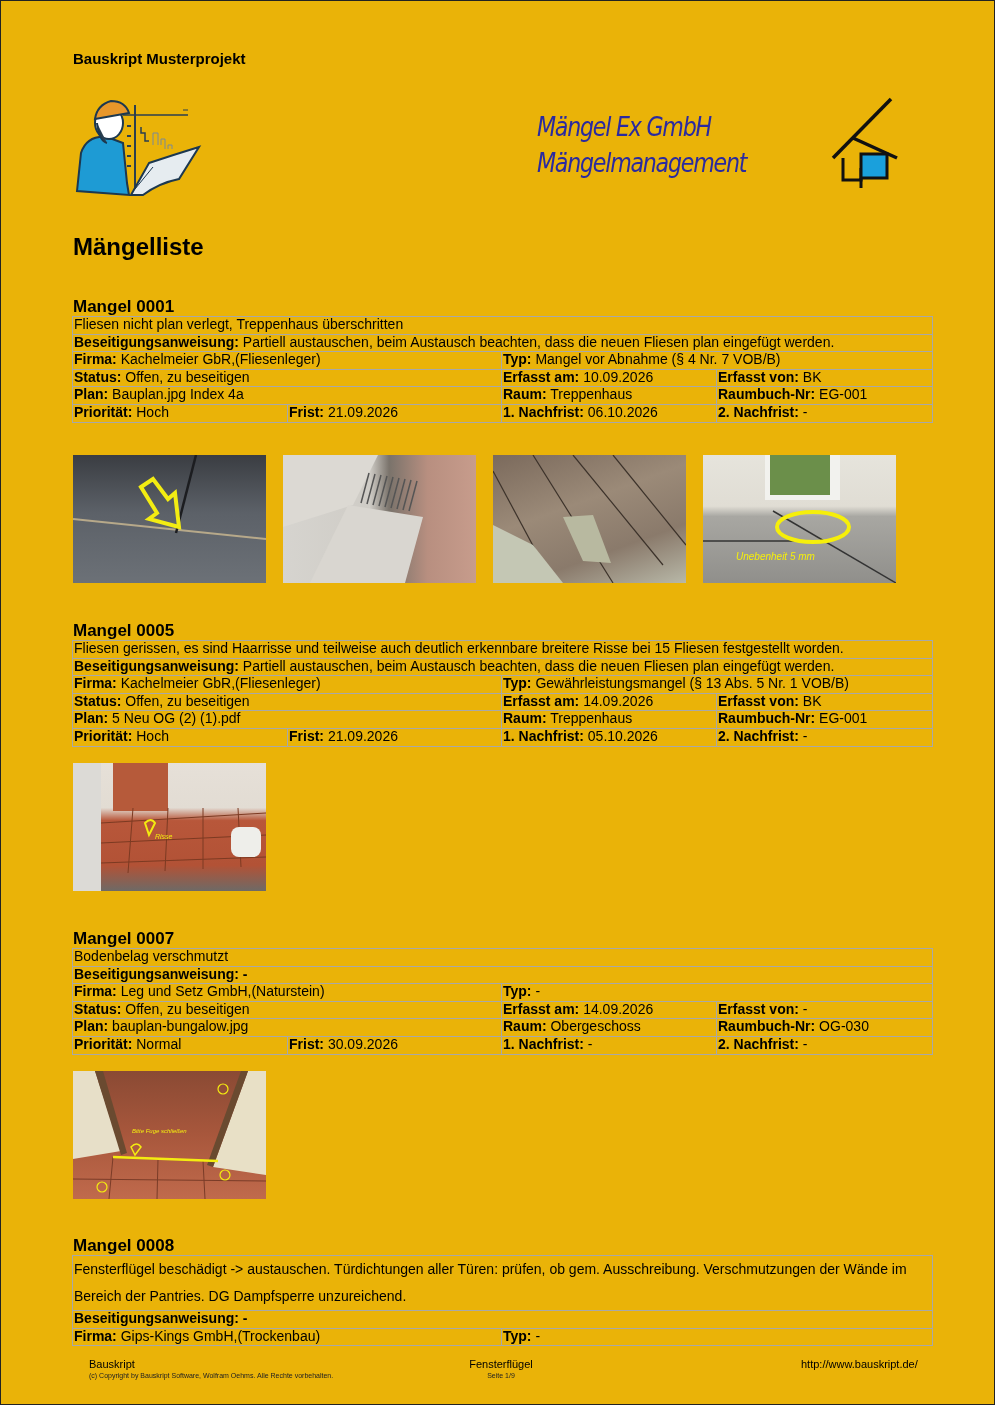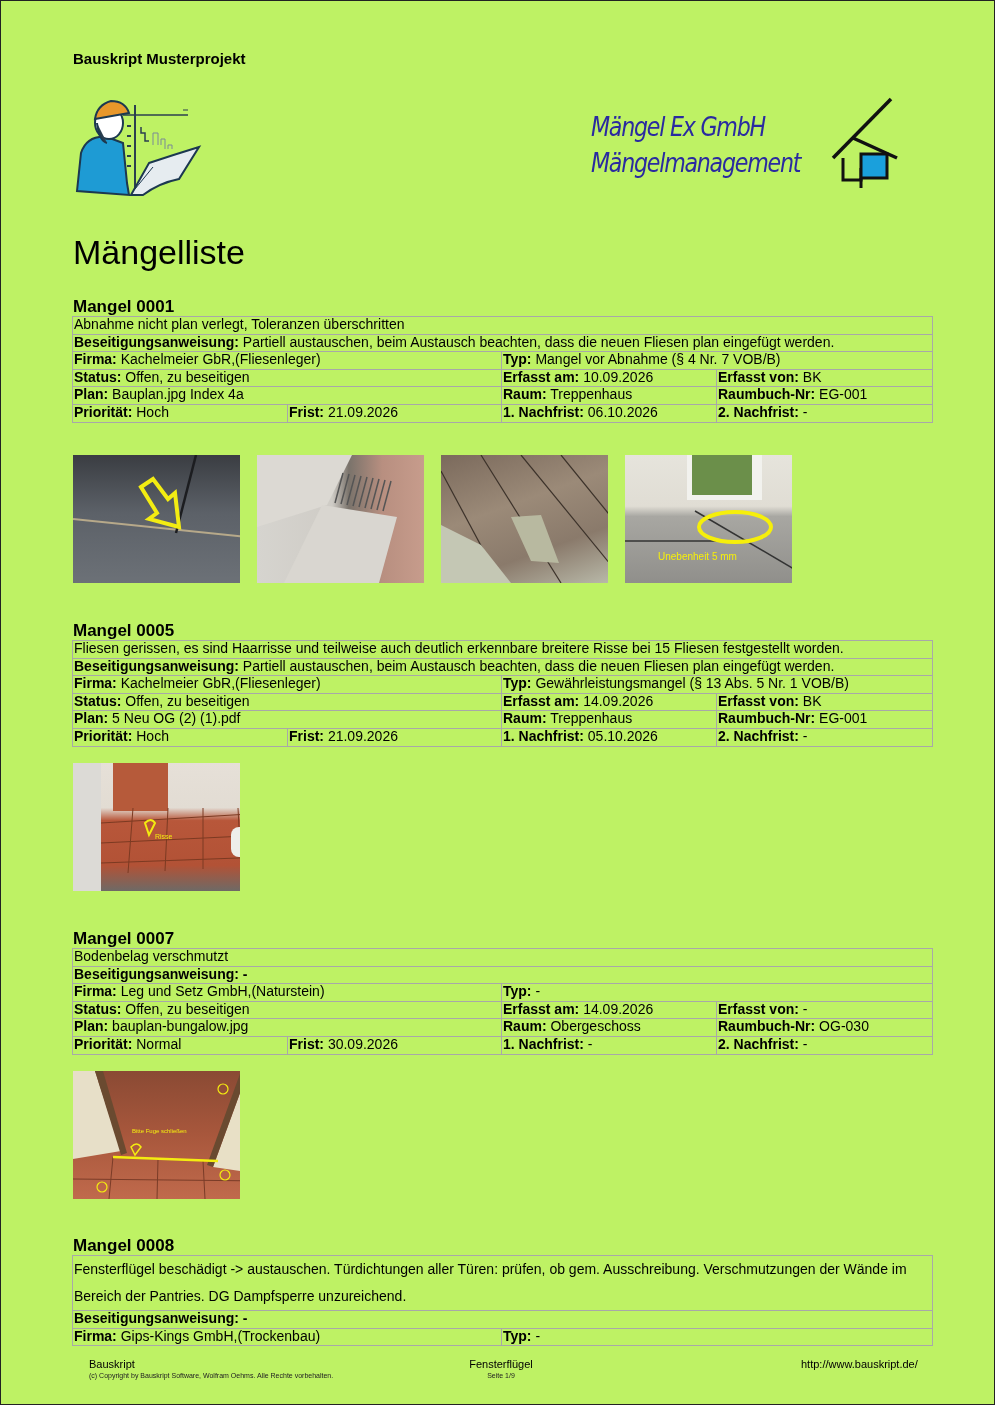--- a/index.html
+++ b/index.html
@@ -1,38 +1,38 @@
 <!DOCTYPE html>
 <html><head>
 <meta charset="utf-8">
 <style>
   * { box-sizing: border-box; margin: 0; padding: 0; }
   html, body { width: 995px; height: 1405px; background: #ffffff; }
   body { font-family: "Liberation Sans", sans-serif; color: #000; position: relative; overflow: hidden; }
-  .page { position: absolute; left: 0; top: 0; width: 995px; height: 1405px; border: 1px solid #222; background: #bef264; }
+  .page { position: absolute; left: 0; top: 0; width: 995px; height: 1405px; border: 1px solid #222; background: #eab308; }
 
   .project-title { position: absolute; left: 72px; top: 49px; font-size: 15px; font-weight: bold; }
 
   .worker-logo { position: absolute; left: 72px; top: 82px; width: 130px; height: 116px; }
 
-  .company-block { position: absolute; left: 590px; top: 108px; width: 250px; }
+  .company-block { position: absolute; left: 536px; top: 108px; width: 250px; }
   .company-line { font-family: "DejaVu Sans", sans-serif; font-size: 27px; color: #2a2aa0; letter-spacing: -1.5px; line-height: 36px; font-weight: normal; transform: scaleX(0.82); transform-origin: left center; white-space: nowrap; font-style: italic; }
   .house-logo { position: absolute; left: 828px; top: 95px; width: 74px; height: 94px; }
 
-  .doc-title { position: absolute; left: 72px; top: 232px; font-size: 34px; font-weight: normal; }
+  .doc-title { position: absolute; left: 72px; top: 232px; font-size: 24px; font-weight: bold; }
 
   .defect { position: absolute; left: 71px; width: 860px; }
   .defect-heading { font-size: 17px; font-weight: bold; margin-left: 1px; height: 19px; line-height: 19px; }
   table.dt { width: 860px; border-collapse: collapse; table-layout: fixed; font-size: 14px; }
   table.dt td { border: 1px solid #a8a8a8; height: 17.6px; line-height: 15px; padding: 0 1px; white-space: nowrap; overflow: hidden; vertical-align: top; }
   table.dt td.wrap { white-space: normal; line-height: 27px; }
   .lbl { font-weight: bold; }
 
   .photos { position: absolute; left: 72px; display: flex; gap: 17px; }
-  .photo { width: 167px; height: 128px; position: relative; overflow: hidden; }
+  .photo { width: 193px; height: 128px; position: relative; overflow: hidden; font-style: italic; }
 
   .footer { position: absolute; top: 1357px; font-size: 11px; }
   .footer .small { font-size: 7px; margin-top: 2px; color: #222; }
 </style>
 </head>
 <body>
 
 <div class="page">
 
   <div class="project-title">Bauskript Musterprojekt</div>
@@ -85,21 +85,21 @@
     <div class="defect-heading">Mangel 0001</div>
     <table class="dt">
       <colgroup>
           <col style="width:215px">
           <col style="width:214px">
           <col style="width:215px">
           <col style="width:216px">
         </colgroup>
       <tbody>
           <tr>
-            <td colspan="4"><span>Abnahme nicht plan verlegt, Toleranzen überschritten</span></td>
+            <td colspan="4"><span>Fliesen nicht plan verlegt, Treppenhaus überschritten</span></td>
           </tr>
       <tr>
             <td colspan="4"><span class="lbl">Beseitigungsanweisung:</span><span> Partiell austauschen, beim Austausch beachten, dass die neuen Fliesen plan eingefügt werden.</span></td>
           </tr>
       <tr>
         <td colspan="2"><span class="lbl">Firma:</span><span>  Kachelmeier GbR,(Fliesenleger)</span></td>
         <td colspan="2"><span class="lbl">Typ:</span><span> Mangel vor Abnahme (§ 4 Nr. 7 VOB/B)</span></td>
       </tr>
       <tr>
         <td colspan="2"><span class="lbl">Status:</span><span> Offen, zu beseitigen</span></td>

